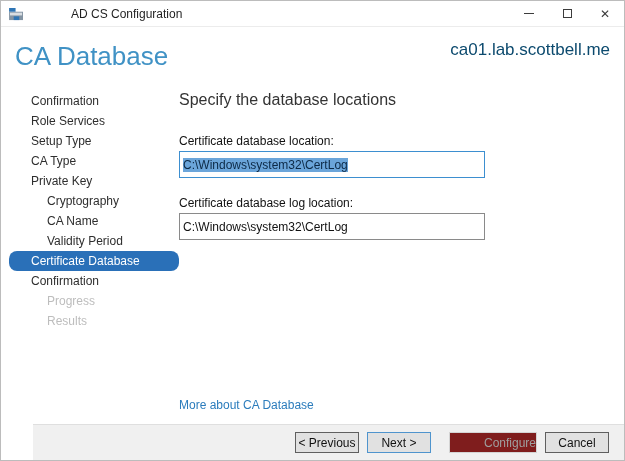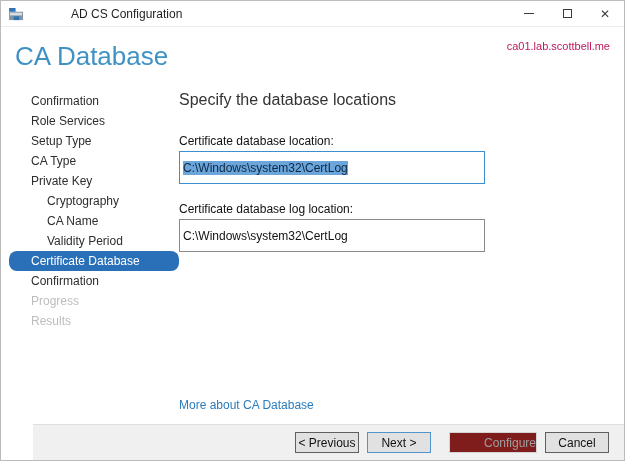--- a/index.html
+++ b/index.html
@@ -25,40 +25,40 @@
   .min-bar { width:10px; height:1px; background:#3c3c3c; display:block; }
   .max-box { width:9px; height:9px; border:1px solid #3c3c3c; display:block; }
   
   .header {
     flex:0 0 58px; display:flex; justify-content:space-between;
     padding:0 14px; background:#fff;
   }
   .page-title { font-size:26px; font-weight:normal; color:#4092c5; margin-top:14px; }
   .dest { text-align:right; margin-top:10px; }
   .dest-label { font-size:10.5px; font-weight:bold; color:#222; }
-  .dest-server { font-size:11px; color:#be185d; margin-top:3px; }
+  .dest-server { font-size:17px; color:#0c4a6e; margin-top:3px; }
   
   .body { flex:1 1 auto; display:flex; background:#fff; }
   .sidebar { flex:0 0 178px; padding-top:6px; }
   .nav-item {
     height:20px; line-height:20px; font-size:12px; color:#2e2e2e;
     padding-left:30px; cursor:pointer; white-space:nowrap;
   }
   .nav-item.sub { padding-left:46px; }
   .nav-item.selected {
     background:#2a70b8; color:#ffffff; margin-left:8px; padding-left:22px;border-radius:8px;
   }
-  .nav-item.disabled { color:#bdbdbd; cursor:default; }
+  .nav-item.disabled { color:#bdbdbd; cursor:default;margin-left:16px; }
   .main { flex:1 1 auto; position:relative; padding-top:6px; }
   .main-heading { font-size:16px; font-weight:normal; color:#333; }
   .field-label { display:block; font-size:12px; color:#111; }
   .field-label.first { margin-top:25px; }
   .field-label.second { margin-top:18px; }
   .textbox {
-    width:306px; height:33px; margin-top:3px; background:#fff;
+    width:306px; height:27px; margin-top:3px; background:#fff;
     border:1px solid #8a8a8a; display:flex; align-items:center;
     padding-left:3px; font-size:12px; color:#111; cursor:text; overflow:hidden;
   }
   .textbox.focused { border-color:#3d8fd0; }
   .sel-text { background:#6ba5da; color:#0c2946; }
   .more-link {
     position:absolute; left:0; bottom:12px; font-size:12px;
     color:#2b7cbc; text-decoration:none; cursor:pointer;
   }
   

